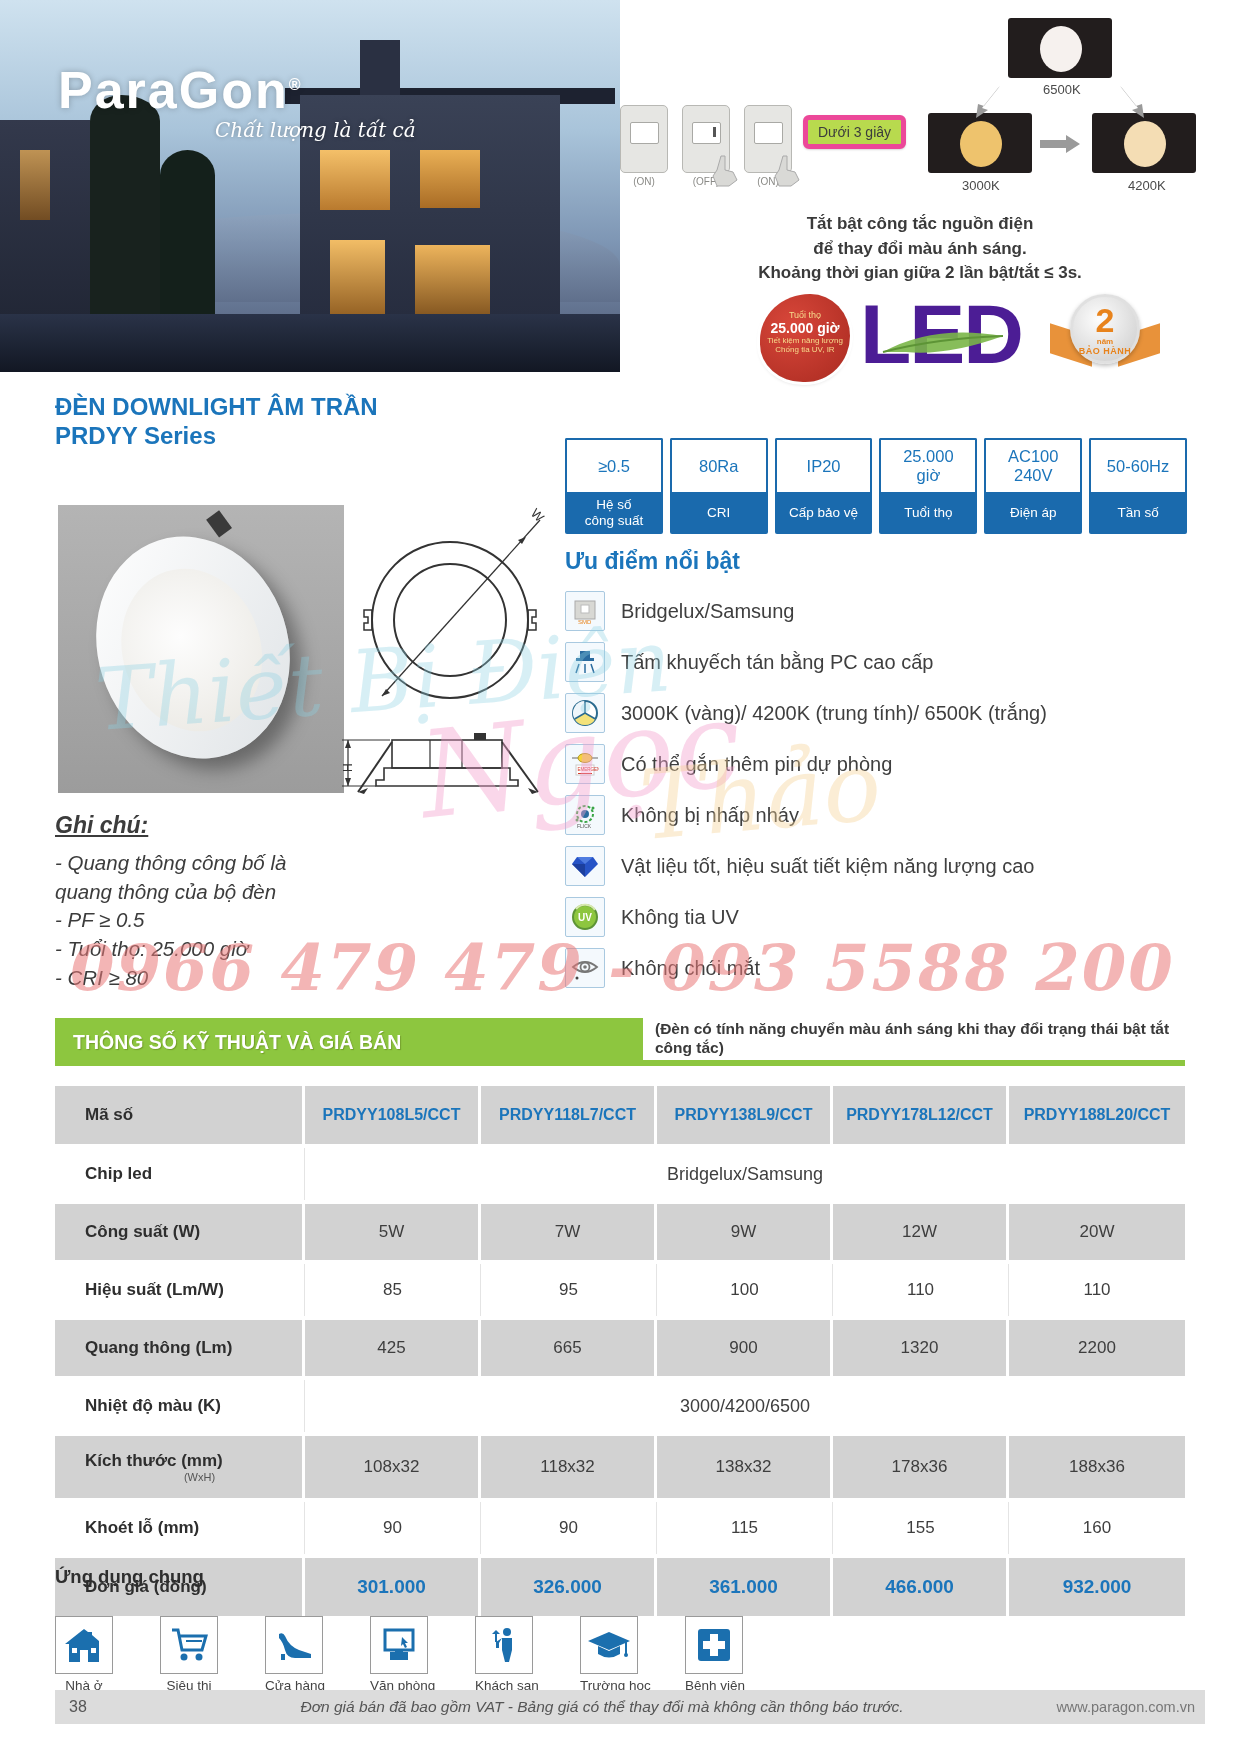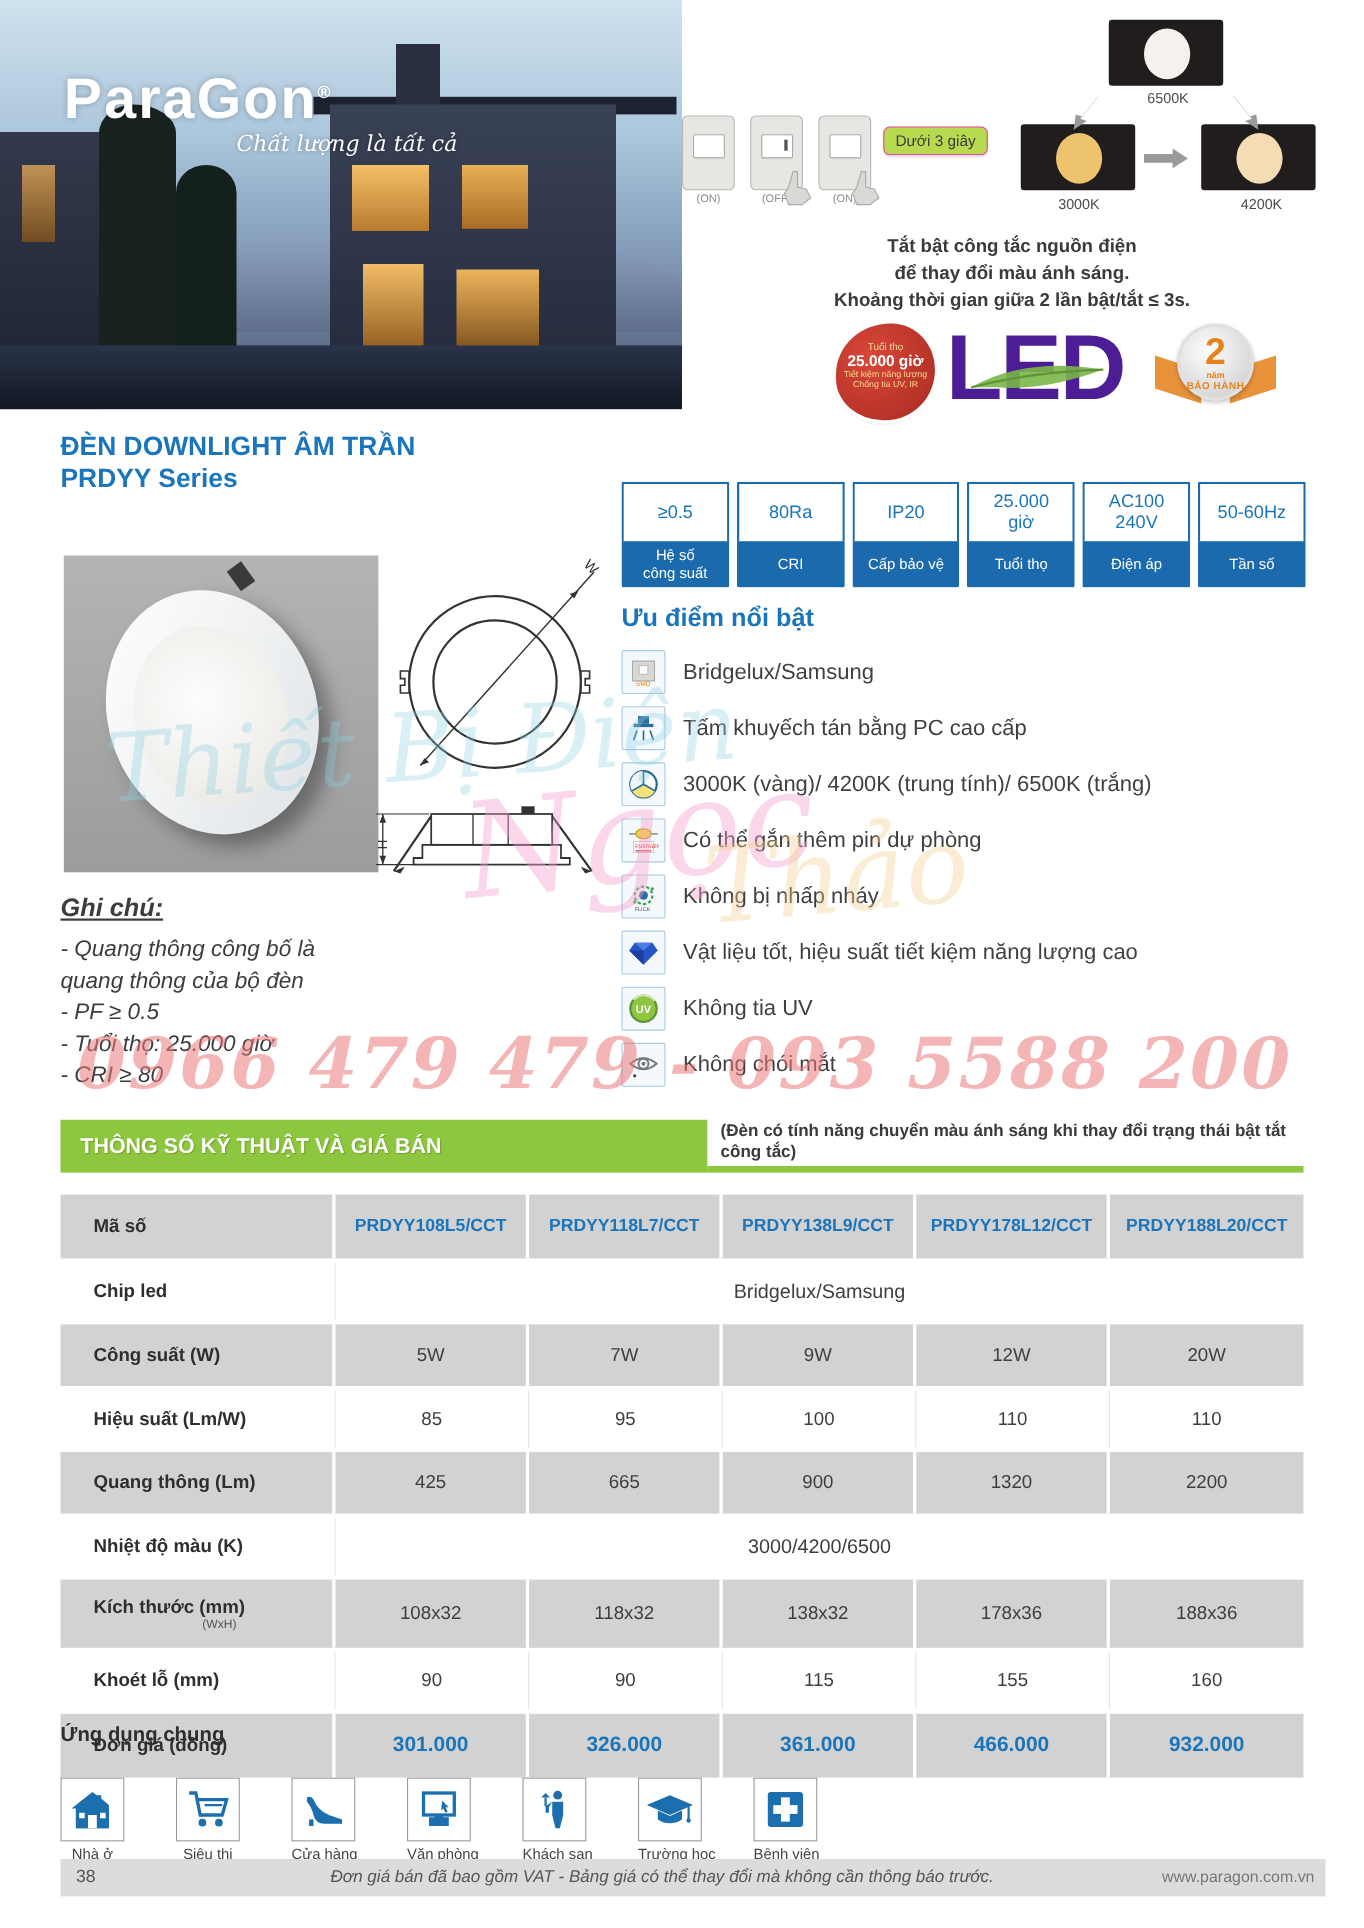--- a/index.html
+++ b/index.html
@@ -31,21 +31,21 @@
         font-family:"DejaVu Serif",serif;text-shadow:0 0 4px rgba(0,0,0,.35);}
 
   
   .topright{position:absolute;left:620px;top:0;width:620px;height:372px;}
   .switches{position:absolute;left:0px;top:105px;display:flex;gap:14px;}
   .sw{position:relative;width:46px;height:66px;background:#e6e6e3;border:1px solid #b8b8b4;border-radius:5px;}
   .sw .btn{position:absolute;left:9px;top:16px;width:27px;height:20px;background:#fff;border:1px solid #a9a9a5;border-radius:2px;}
   .sw .mark{position:absolute;right:4px;top:4px;width:3px;height:10px;background:#555;}
   .sw-label{font-size:10px;color:#8a8a86;text-align:center;margin-top:3px;}
   .hand{position:absolute;right:-12px;bottom:-16px;width:34px;height:34px;}
-  .pill{position:absolute;left:183px;top:115px;background:#b8da4e;border:1px solid #ec4899;border-radius:6px;
+  .pill{position:absolute;left:183px;top:115px;background:#b8da4e;border:5px solid #ec4899;border-radius:6px;
         padding:4px 10px;font-size:14px;color:#3c3c3c;box-shadow:0 1px 2px rgba(0,0,0,.15);}
   .cct{position:absolute;left:290px;top:18px;width:300px;height:185px;}
   .cct .box{position:absolute;width:104px;height:60px;background:#221d1d;border-radius:3px;}
   .cct .ball{position:absolute;left:32px;top:8px;width:42px;height:46px;border-radius:50%;}
   .cct .klabel{position:absolute;font-size:13px;color:#4a4a4a;}
   .cct svg{position:absolute;left:0;top:0;}
   .caption{position:absolute;left:40px;top:212px;width:520px;text-align:center;font-size:17px;font-weight:bold;color:#3a3a3a;line-height:1.45;}
 
   
   .badgerow{position:absolute;left:620px;top:292px;width:620px;height:92px;}

